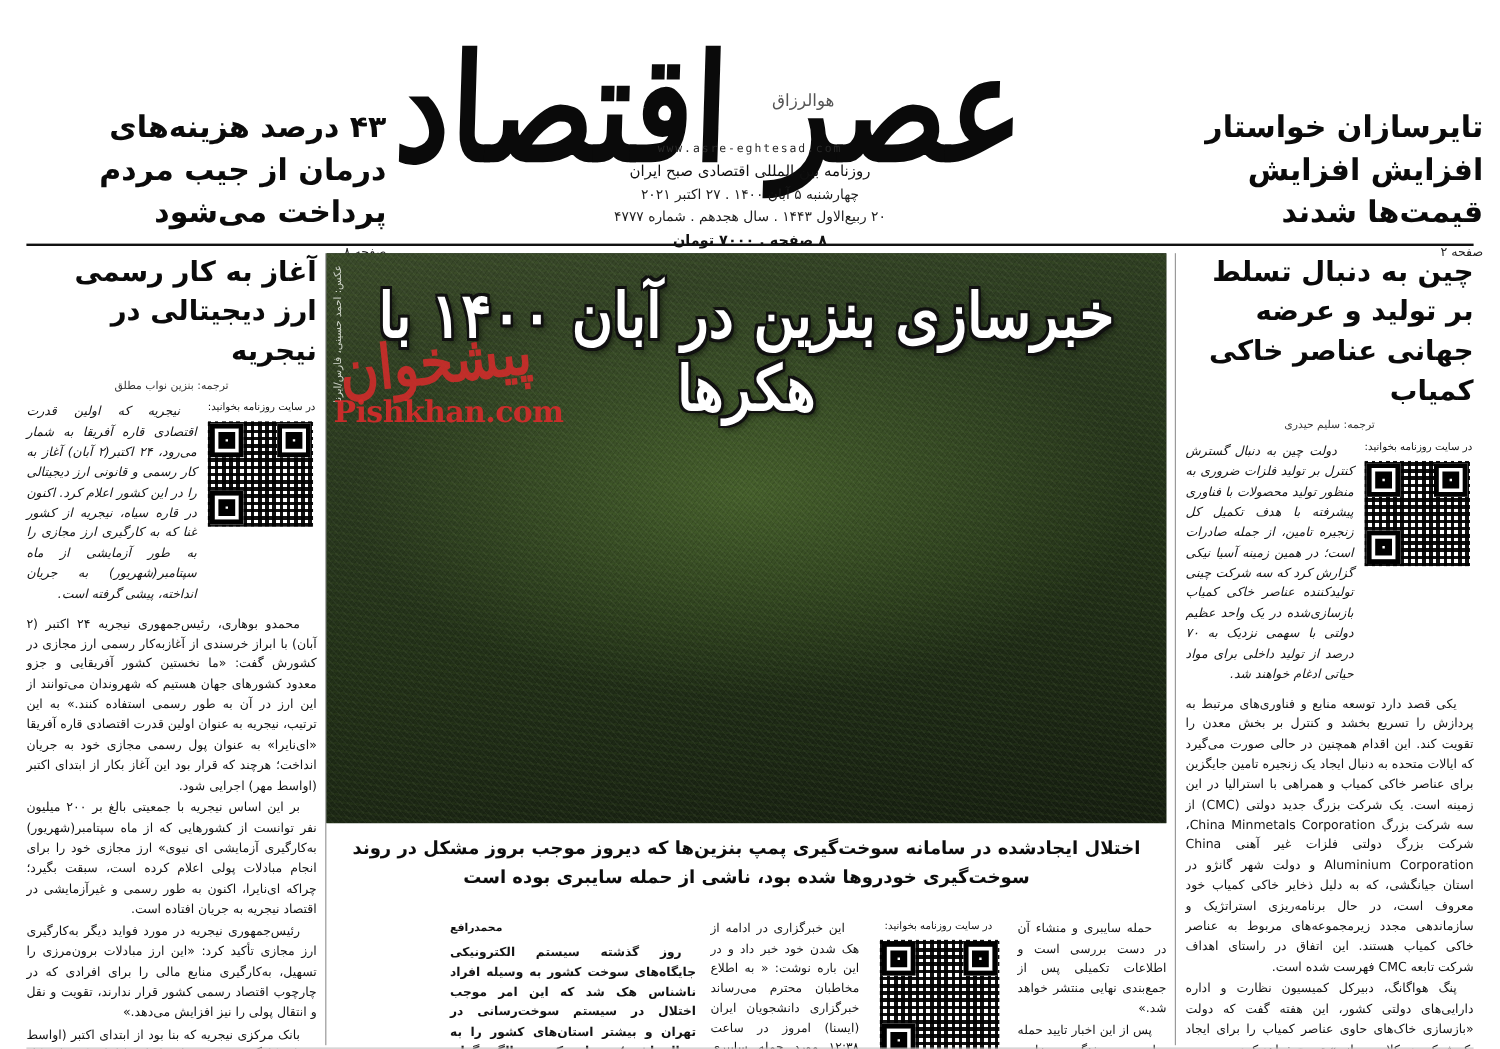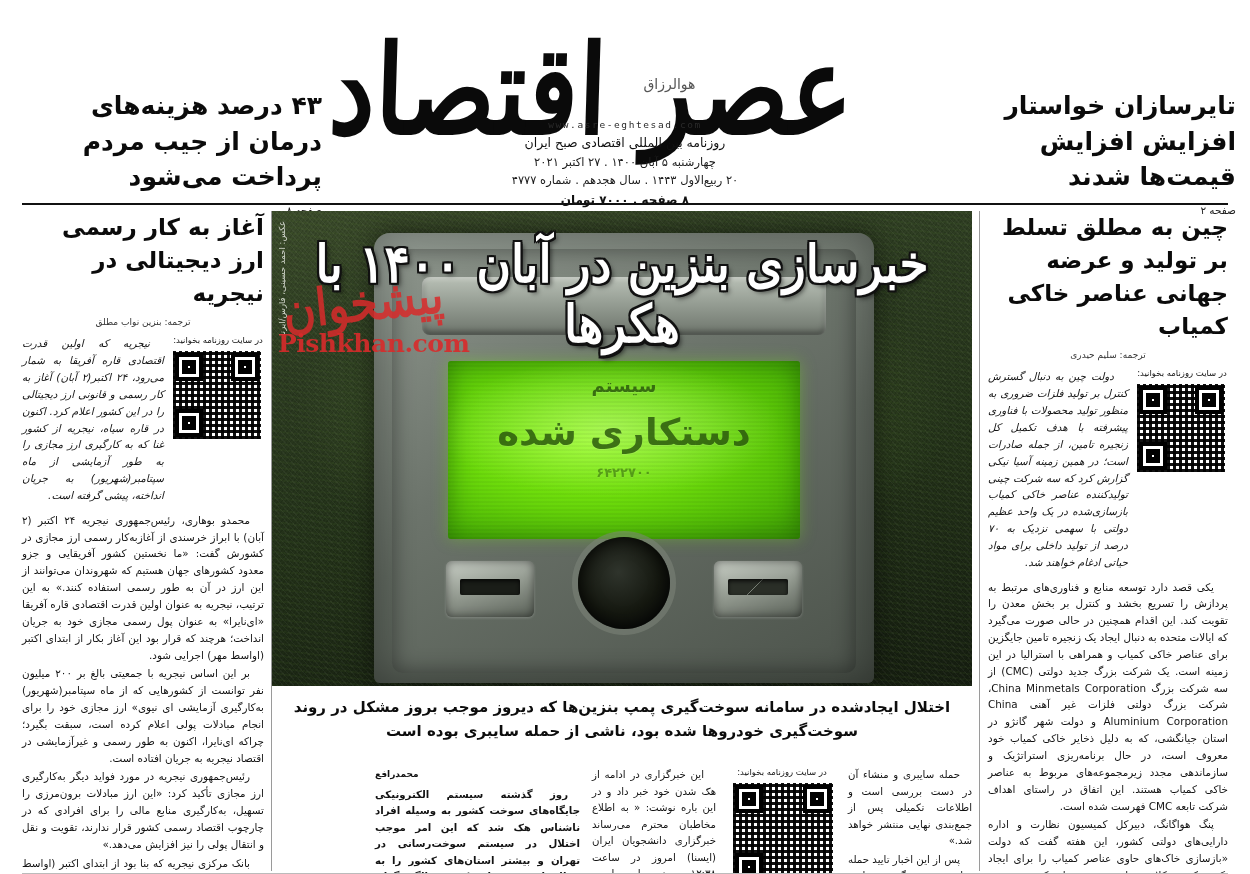--- a/index.html
+++ b/index.html
@@ -457,21 +457,21 @@
   </div>
 
   <div class="rule-top"></div>
 
   <div class="content">
 
     <div class="vrule vrule-a"></div>
     <div class="vrule vrule-b"></div>
 
     <div class="col col-right">
-      <div class="side-hl">چین به مطلق تسلط بر تولید و عرضه جهانی عناصر خاکی کمیاب</div>
+      <div class="side-hl">چین به دنبال تسلط بر تولید و عرضه جهانی عناصر خاکی کمیاب</div>
       <div class="side-translator">ترجمه: سلیم حیدری</div>
 
       <div class="qr-row">
         <div class="qr-block">
           <div class="qr-label">در سایت روزنامه بخوانید:</div>
           <div class="qr">
               <i></i>
             </div>
         </div>
         <div class="body-text lead-col">
@@ -485,34 +485,20 @@
 
       </div>
     </div>
 
     <div class="col col-center">
 
       <div class="photo">
         <div class="photo-bg"></div>
         <div class="photo-noise"></div>
 
-        <div class="pump">
-          <div class="pump-inner">
-            <div class="pump-band"></div>
-            <div class="lcd">
-              <div class="lcd-glow"></div>
-              <div class="lcd-txt t1">سیستم</div>
-              <div class="lcd-txt t2">دستکاری شده</div>
-              <div class="lcd-txt t3">۶۴۲۲۷۰۰</div>
-            </div>
-            <div class="pump-slot left"></div>
-            <div class="pump-slot right"></div>
-            <div class="pump-hole"></div>
-          </div>
-        </div>
 
         <div class="photo-credit">عکس: احمد حسینی، فارس/ایرنا</div>
 
         <div class="main-hl">خبرسازی بنزین در آبان ۱۴۰۰ با هکرها</div>
 
         <div class="watermark">
           <div class="wm-fa">پیشخوان</div>
           <div class="wm-en">Pishkhan.com</div>
         </div>
       </div>

